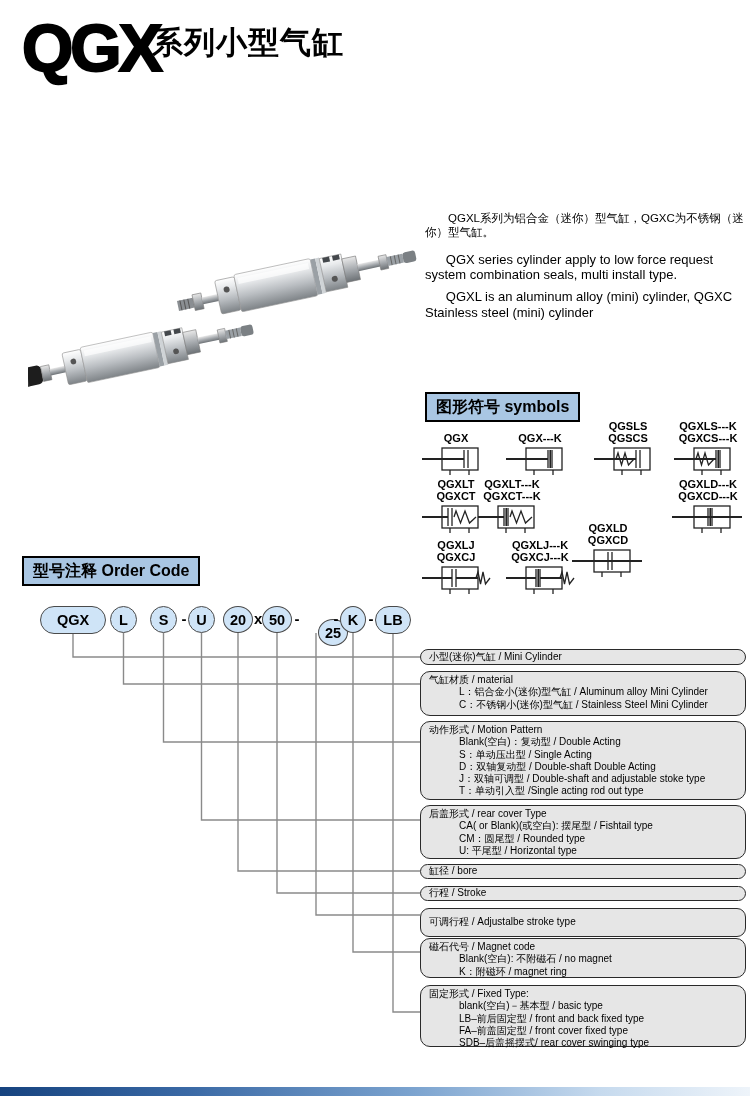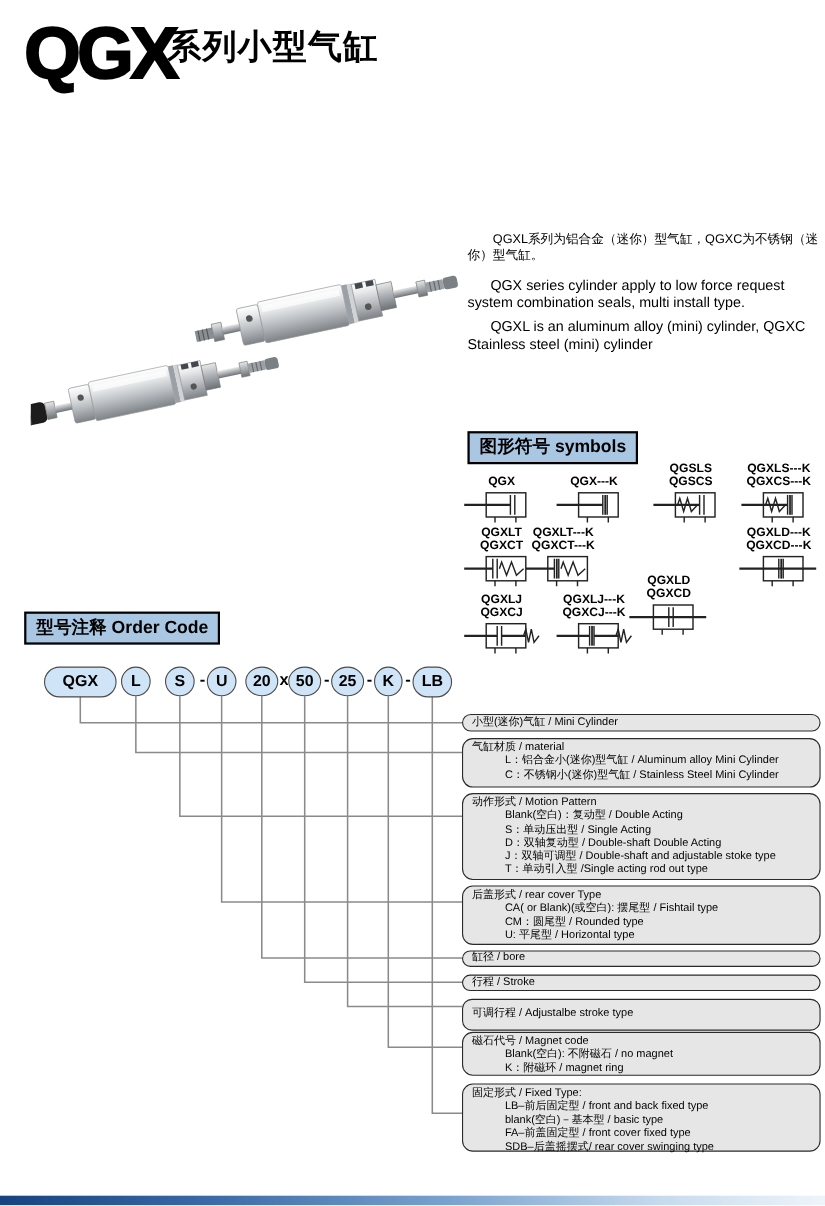--- a/index.html
+++ b/index.html
@@ -322,21 +322,21 @@
   <div id="ocparts">
       <div class="oc-bubble oc-pill" style="width: 66px; left: 40px;">QGX</div>
       <div class="oc-bubble oc-circle" style="width: 27px; left: 110px;">L</div>
       <div class="oc-bubble oc-circle" style="width: 27px; left: 150px;">S</div>
       <div class="oc-sep" style="left: 180px;">-</div>
       <div class="oc-bubble oc-circle" style="width: 27px; left: 188px;">U</div>
       <div class="oc-bubble oc-circle" style="width: 30px; left: 223px;">20</div>
       <div class="oc-sep" style="left: 254px;">x</div>
       <div class="oc-bubble oc-circle" style="width: 30px; left: 262px;">50</div>
       <div class="oc-sep" style="left: 293px;">-</div>
-      <div class="oc-bubble oc-circle" style="width: 30px; left: 301px;">25</div>
+      <div class="oc-bubble oc-circle" style="width: 30px; left: 318px; margin-top: 13px;">25</div>
       <div class="oc-sep" style="left: 332px;">-</div>
       <div class="oc-bubble oc-circle" style="width: 26px; left: 340px;">K</div>
       <div class="oc-sep" style="left: 367px;">-</div>
       <div class="oc-bubble oc-pill" style="width: 36px; left: 375px;">LB</div>
     </div>
   <div id="ocboxes">
       <div class="oc-box pillbox" style="top: 649px; height: 16px;">
         <div class="bt">小型(迷你)气缸 / Mini Cylinder</div>
       </div>
       <div class="oc-box" style="top: 671px; height: 45px;">
@@ -367,21 +367,21 @@
       <div class="oc-box pillbox" style="top: 908px; height: 29px;">
         <div class="bt">可调行程 / Adjustalbe stroke type</div>
       </div>
       <div class="oc-box" style="top: 938px; height: 40px;">
         <div class="bt">磁石代号 / Magnet code</div>
         <div class="bl">Blank(空白): 不附磁石 / no magnet</div>
         <div class="bl">K：附磁环 / magnet ring</div>
       </div>
       <div class="oc-box" style="top: 985px; height: 62px;">
         <div class="bt">固定形式 / Fixed Type:</div>
+        <div class="bl">blank(空白)－基本型 / basic type</div>
         <div class="bl">LB–前后固定型 / front and back fixed type</div>
-        <div class="bl">blank(空白)－基本型 / basic type</div>
         <div class="bl">FA–前盖固定型 / front cover fixed type</div>
         <div class="bl">SDB–后盖摇摆式/ rear cover swinging type</div>
       </div>
     </div>
 
   <div class="footer"></div>
 </div>
 
 </body></html>

